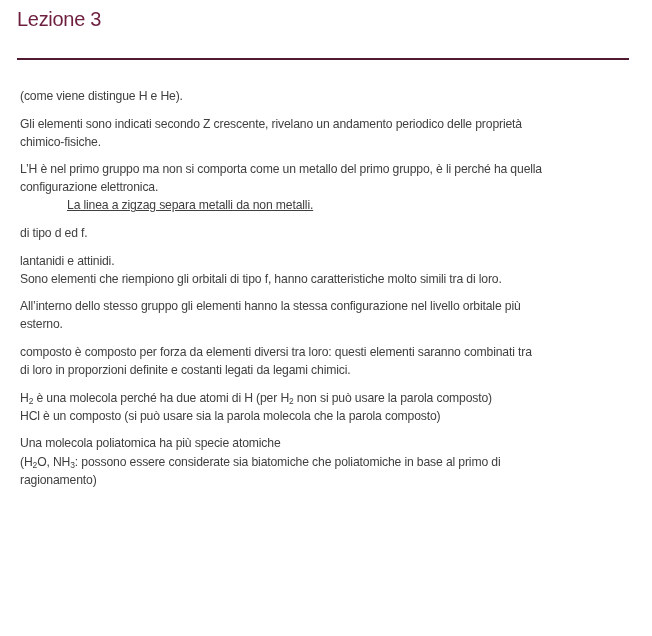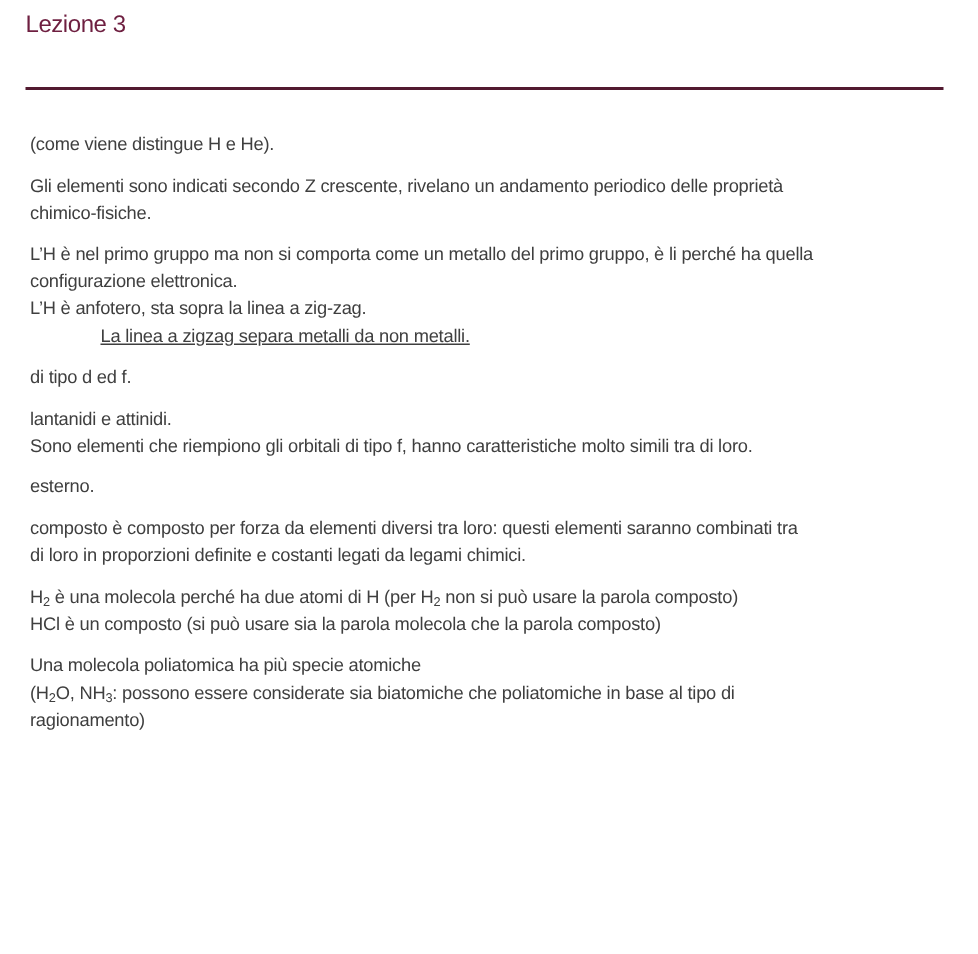--- a/index.html
+++ b/index.html
@@ -2,21 +2,21 @@
 <html><head>
 <meta charset="utf-8">
 <style>
   html, body { margin: 0; padding: 0; background: #ffffff; }
   body {
     width: 652px; height: 636px; overflow: hidden; position: relative;
     font-family: "Liberation Sans", sans-serif;
   }
   .title {
     position: absolute; left: 17px; top: 8px;
-    font-size: 16px; color: #6e1f40; font-weight: normal;
+    font-size: 20px; color: #6e1f40; font-weight: normal;
     margin: 0; letter-spacing: -0.3px;
   }
   .rule {
     position: absolute; left: 17px; top: 58px; width: 612px; height: 2px;
     background: #521a30;
   }
   .body {
     position: absolute; left: 20px; top: 87px; width: 612px;
     font-size: 12.2px; color: #3f3f3f; line-height: 18.1px;
     letter-spacing: -0.15px;
@@ -39,47 +39,47 @@
   </p>
 
   <p class="para">
     <span class="line">Gli elementi sono indicati secondo Z crescente, rivelano un andamento periodico delle proprietà</span>
     <span class="line">chimico-fisiche.</span>
   </p>
 
   <p class="para">
     <span class="line">L’H è nel primo gruppo ma non si comporta come un metallo del primo gruppo, è li perché ha quella</span>
     <span class="line">configurazione elettronica.</span>
-    <span class="line">L’H è anfotero, sta sopra la linea a zig-zag.</span>
     <span class="line indent">La linea a zigzag separa metalli da non metalli.</span>
   </p>
 
   <p class="para">
     <span class="line">di tipo d ed f.</span>
   </p>
 
   <p class="para">
     <span class="line">lantanidi e attinidi.</span>
     <span class="line">Sono elementi che riempiono gli orbitali di tipo f, hanno caratteristiche molto simili tra di loro.</span>
   </p>
 
   <p class="para">
+    <span class="line">All’interno dello stesso gruppo gli elementi hanno la stessa configurazione nel livello orbitale più</span>
     <span class="line">esterno.</span>
   </p>
 
   <p class="para">
     <span class="line">composto è composto per forza da elementi diversi tra loro: questi elementi saranno combinati tra</span>
     <span class="line">di loro in proporzioni definite e costanti legati da legami chimici.</span>
   </p>
 
   <p class="para">
     <span class="line"><span>H</span><sub>2</sub><span> è una molecola perché ha due atomi di H (per H</span><sub>2</sub><span> non si può usare la parola composto)</span></span>
     <span class="line">HCl è un composto (si può usare sia la parola molecola che la parola composto)</span>
   </p>
 
 
   <p class="para">
     <span class="line">Una molecola poliatomica ha più specie atomiche</span>
-    <span class="line"><span>(H</span><sub>2</sub><span>O, NH</span><sub>3</sub><span>: possono essere considerate sia biatomiche che poliatomiche in base al tipo di</span></span>
+    <span class="line"><span>(H</span><sub>2</sub><span>O, NH</span><sub>3</sub><span>: possono essere considerate sia biatomiche che poliatomiche in base al primo di</span></span>
     <span class="line">ragionamento)</span>
   </p>
 
 </div>
 
 </body></html>

